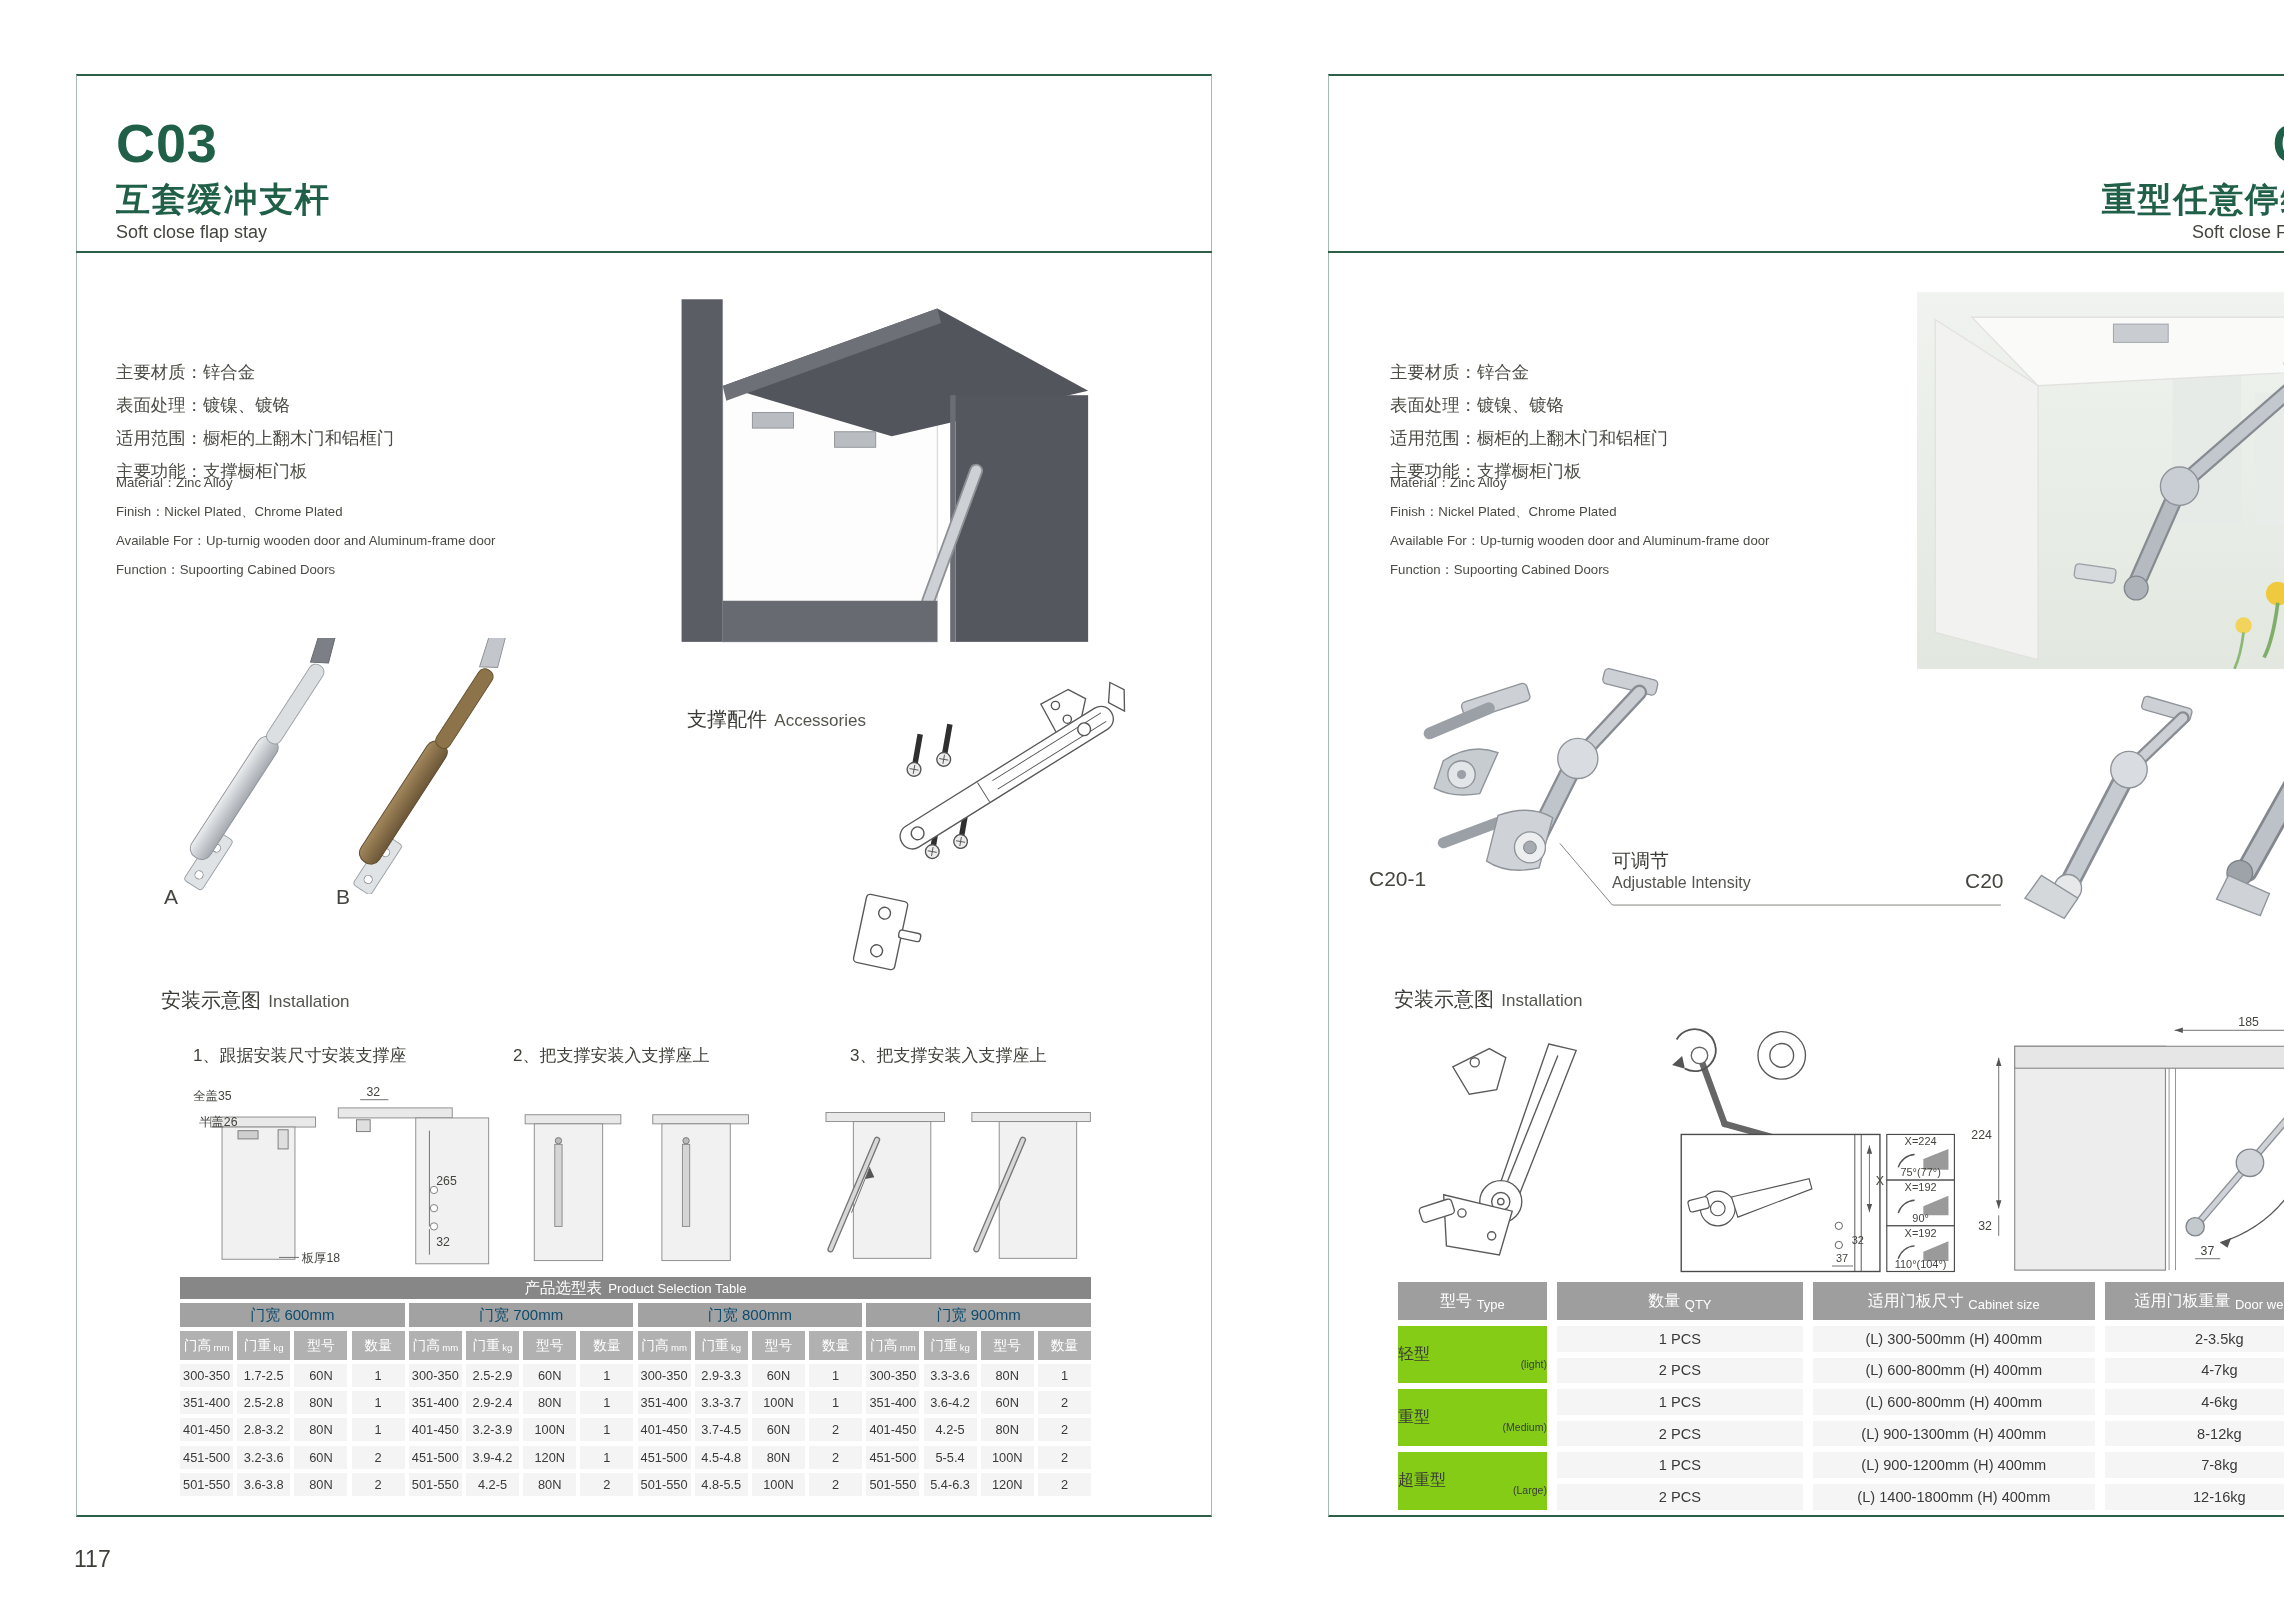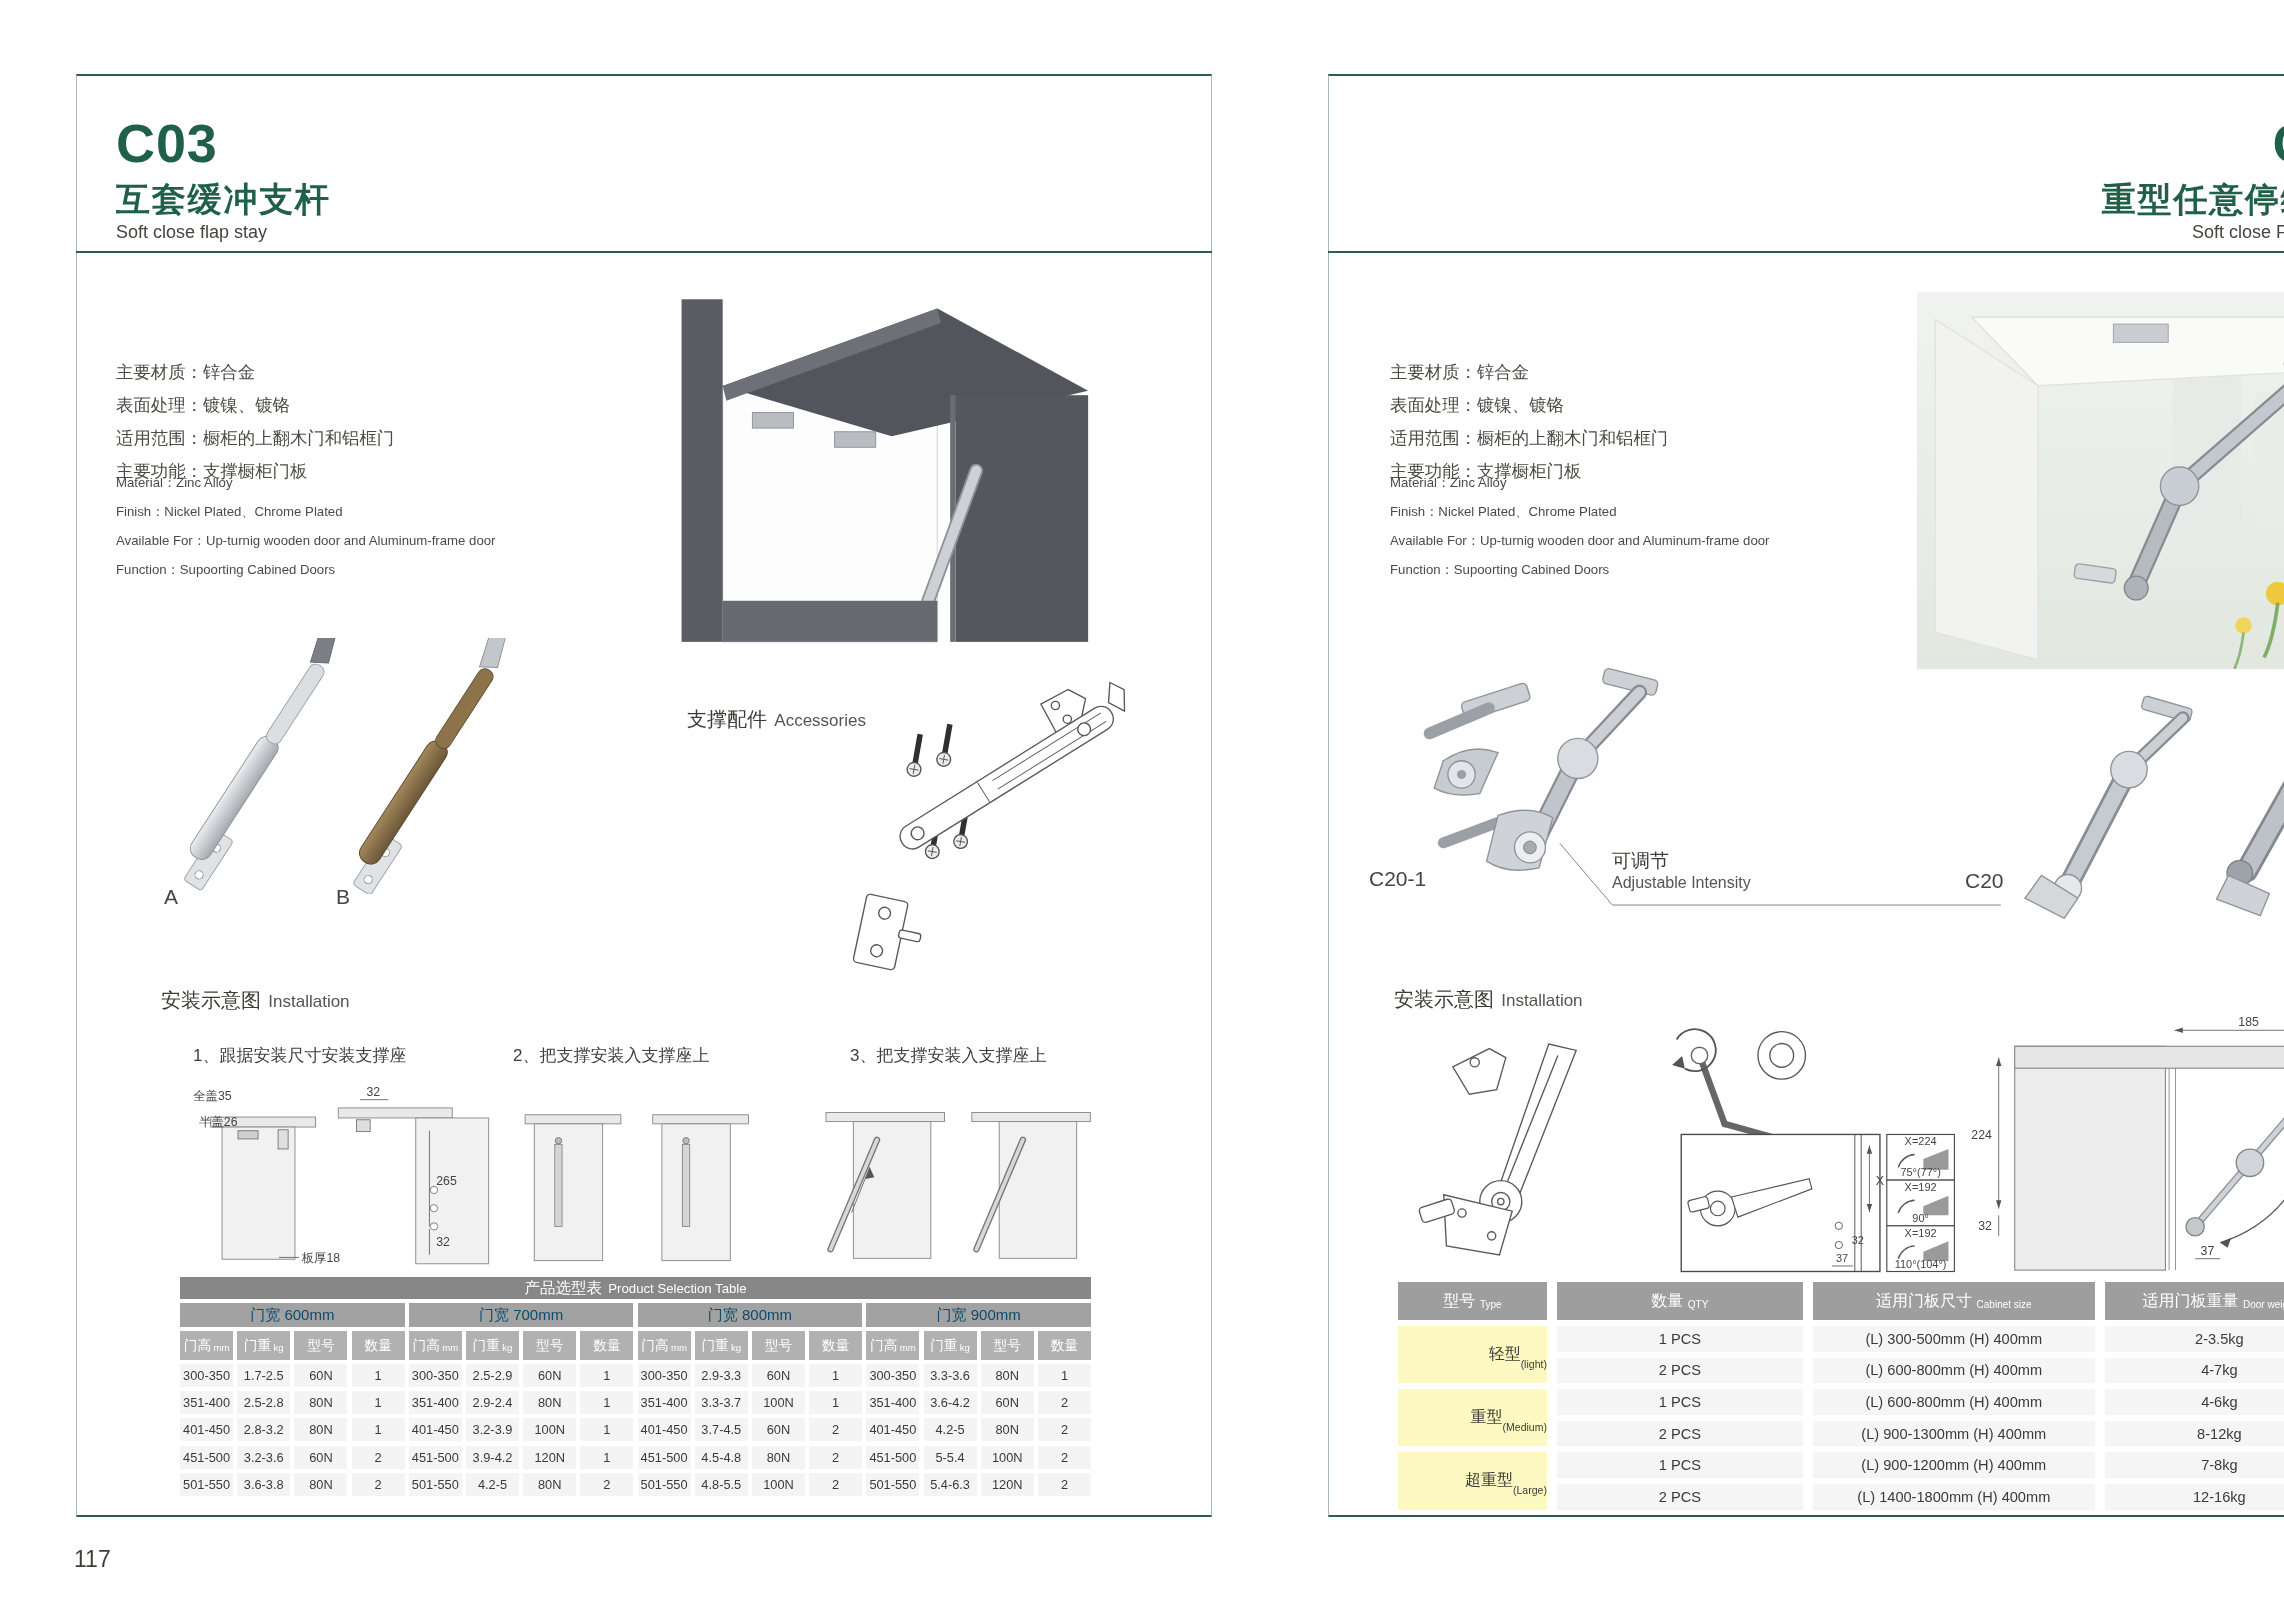--- a/index.html
+++ b/index.html
@@ -51,22 +51,22 @@
   .lt-title{height:22px;background:#878787;color:#fff;display:flex;align-items:center;justify-content:center;gap:6.4px;margin-bottom:4.1px;font-size:15.5px;}
   .lt-title .en{font-size:13.2px;margin-top:1.8px;}
   .lt-grid{display:grid;grid-template-columns:repeat(16,1fr);gap:4.1px;}
   .lt-group{grid-column:span 4;height:24px;background:#a2a2a2;color:#0c4a6e;font-size:15px;display:flex;align-items:center;justify-content:center;}
   .lt-sub{height:29px;background:#b1b1b1;color:#fff;font-size:13.7px;display:flex;align-items:center;justify-content:center;gap:2.3px;}
   .lt-sub .u{font-size:9.6px;margin-top:4.6px;}
   .lt-cell{height:23px;background:#f4f4f4;color:#3a3a3a;font-size:12.8px;display:flex;align-items:center;justify-content:center;}
   
   .rtable{position:absolute;left:69px;top:1206px;width:936px;display:grid;grid-template-columns:330fr 545fr 625fr 508fr;column-gap:10px;row-gap:6px;}
   .rth{height:38px;background:#9e9e9e;color:#fff;display:flex;align-items:center;justify-content:center;gap:4.6px;font-size:16px;}
-  .rth .en{font-size:10px;margin-top:6.4px;}
-  .rtype{grid-column:1;grid-row:span 2;background:#fef9c3;color:#3b3b36;display:flex;align-items:center;justify-content:flex-end;font-size:16px;}
+  .rth .en{font-size:13px;margin-top:6.4px;}
+  .rtype{grid-column:1;grid-row:span 2;background:#84cc16;color:#3b3b36;display:flex;align-items:center;justify-content:space-between;font-size:16px;}
   .rtype .en{font-size:10.5px;margin-top:19px;}
   .rcell{height:25.6px;background:#f5f5f5;color:#3a3a3a;font-size:14.6px;display:flex;align-items:center;justify-content:center;white-space:nowrap;}
   .pageno{position:absolute;top:1546px;font-size:23px;color:#3f3f3a;}
   #pn-left{left:74px;}
 </style>
 </head>
 <body>
 
 <div id="canvas">
 

